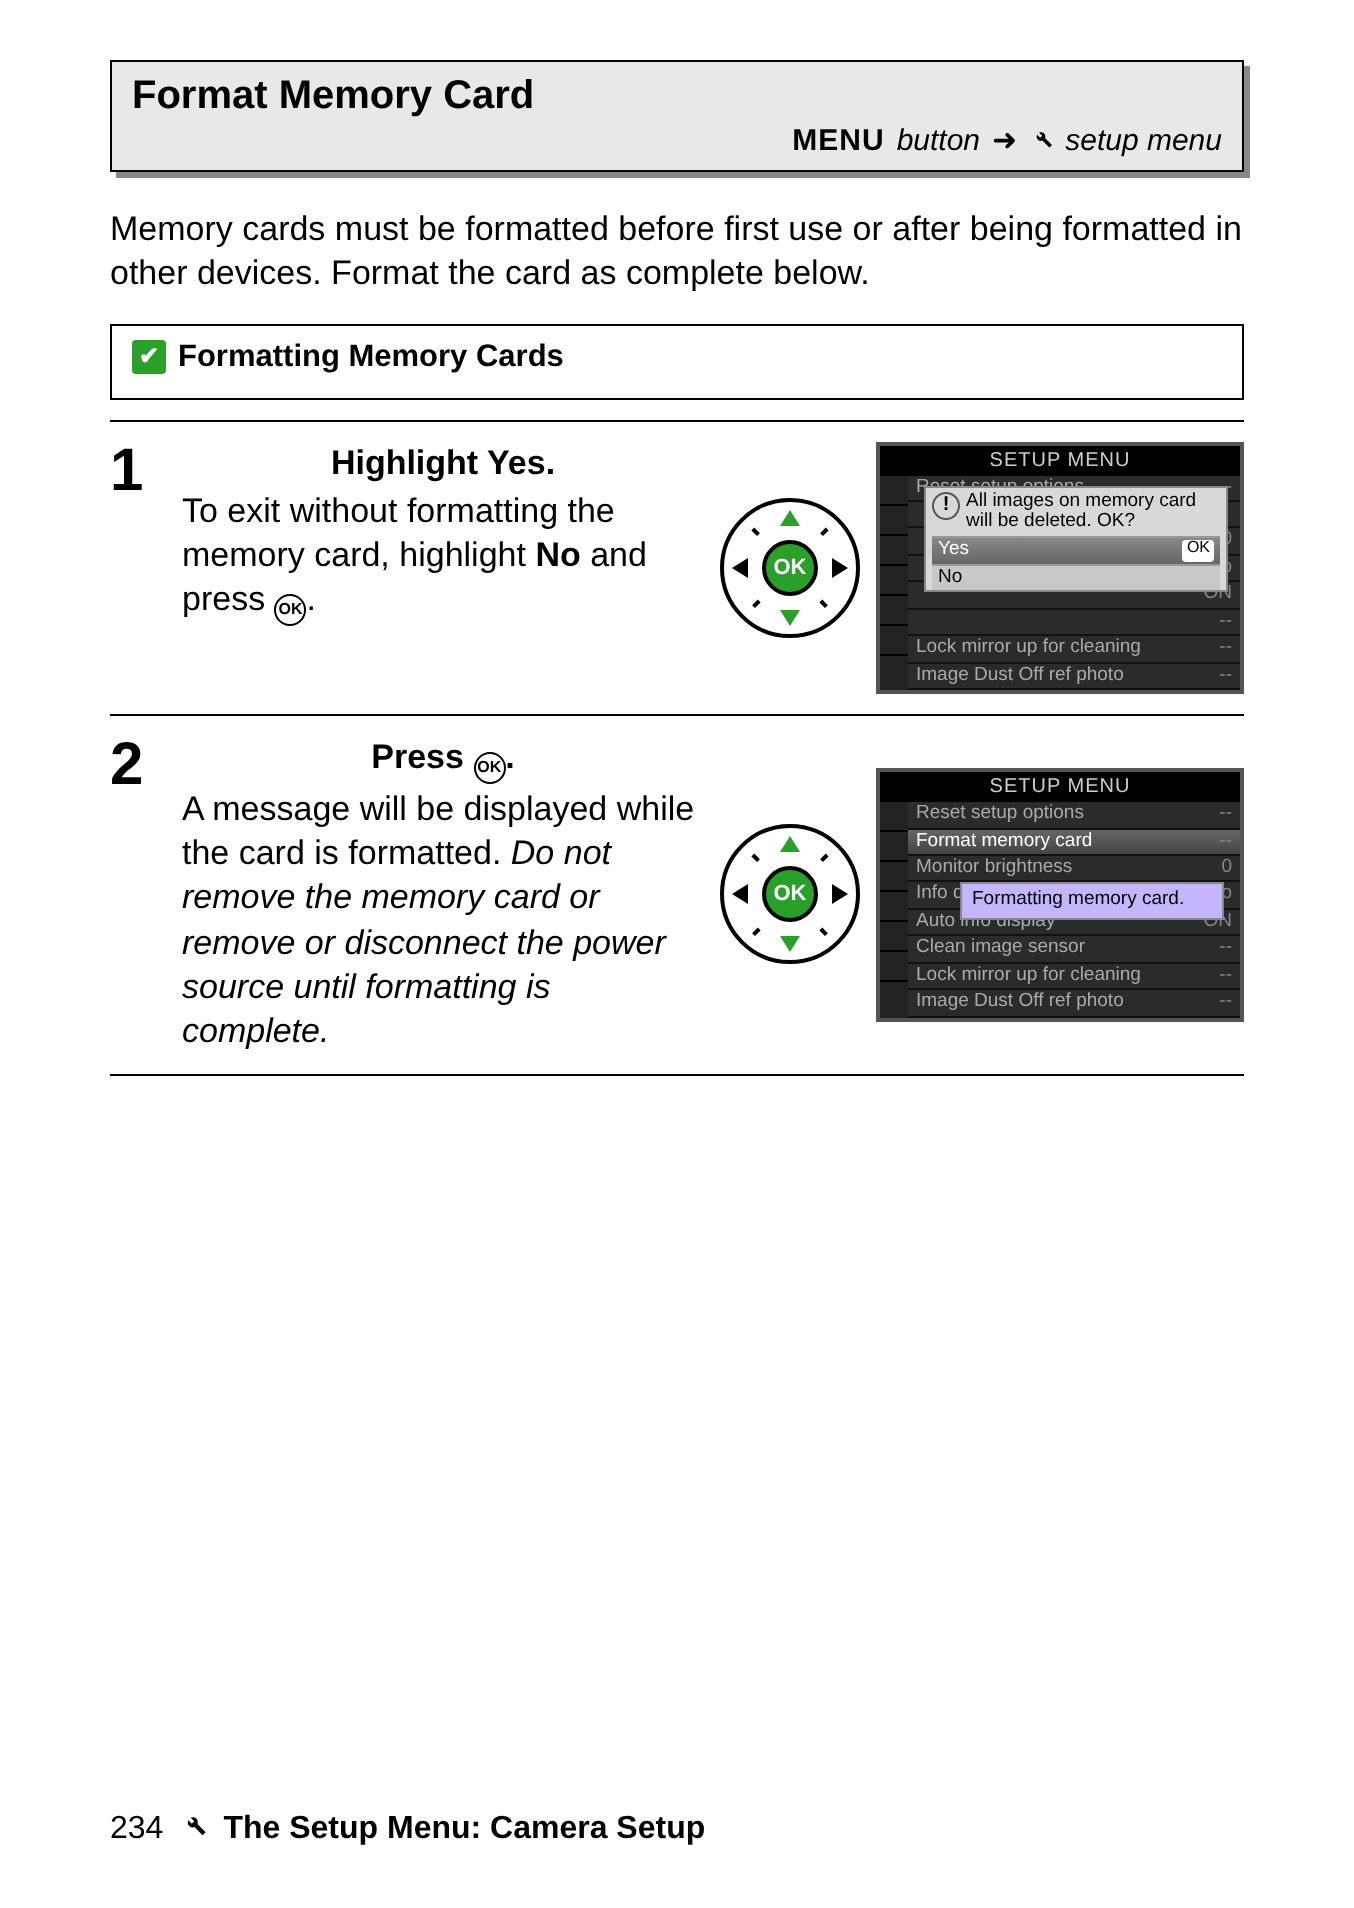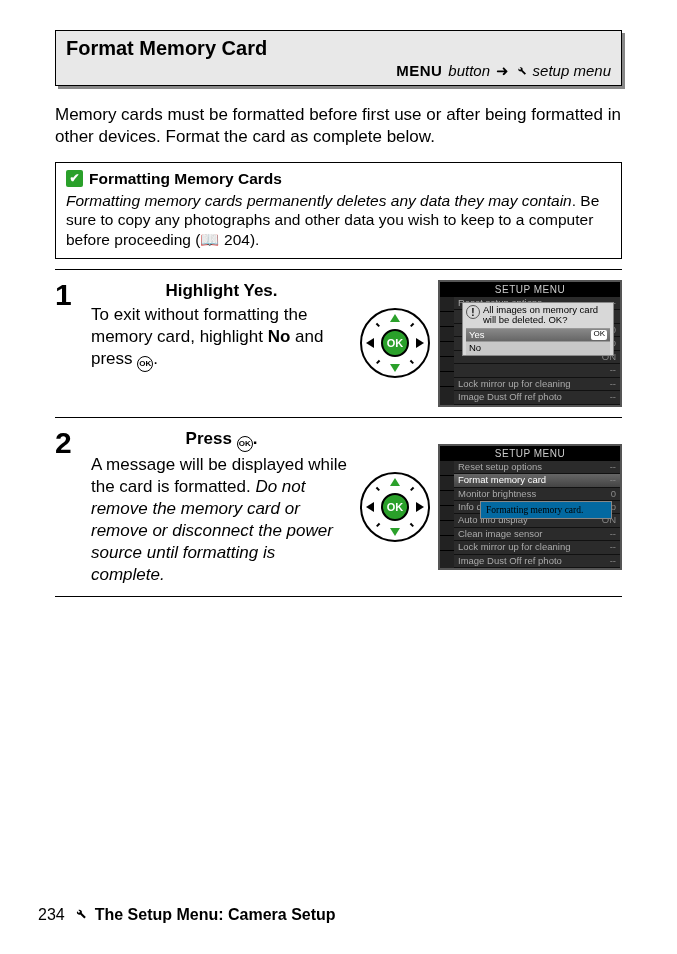--- a/index.html
+++ b/index.html
@@ -199,42 +199,41 @@
     font-size: 9.5px;
   }
   .lcd-dialog .opt.sel { background: linear-gradient(#888,#666); color: #fff; }
   .lcd-dialog .ok-tag {
     background: #fff; color: #000;
     font-size: 8px; padding: 0 2px; border-radius: 2px;
   }
   .lcd-popup {
     position: absolute;
     top: 55px; left: 40px; right: 8px;
-    background: #0369a1; color: #000;
+    background: #c4b5fd; color: #000;
     border: 1px solid #888;
     font-size: 9.5px;
     padding: 3px 5px;
-    font-family: Liberation Serif, serif;
   }
 
   .ok-inline {
     display: inline-flex;
     width: 16px; height: 16px;
     border: 1.5px solid #000;
     border-radius: 50%;
     font-size: 8px; font-weight: bold;
     align-items: center; justify-content: center;
     vertical-align: -2px;
   }
 
   
   .footer {
     position: absolute;
     bottom: 28px;
-    left: 38px;
+    left: 55px;
     right: 55px;
     font-size: 16px;
     display: flex;
     align-items: center;
     gap: 8px;
   }
   .footer .pg { font-weight: normal; }
   .footer .sect { font-weight: bold; }
 </style>
 </head>
@@ -254,23 +253,20 @@
     <span>setup menu</span>
   </div>
 </div>
 
 <p class="intro">Memory cards must be formatted before first use or after being formatted in other devices.  Format the card as complete below.</p>
 
 <div class="warn-box">
   <div class="warn-title-line">
     <span class="warn-badge">✔</span>
     <span class="warn-title">Formatting Memory Cards</span>
-  </div>
-  <div class="warn-body">
-    <span>Formatting memory cards permanently deletes any data they may contain</span><span class="plain">.  Be sure to copy any photographs and other data you wish to keep to a computer before proceeding (</span><span class="plain book-icon">📖</span><span class="plain"> 204).</span>
   </div>
 </div>
 
 <div class="steps">
 
   <div class="step">
     <div class="step-num">1</div>
     <div class="step-body">
       <div class="step-head">
         <span>Highlight </span><span>Yes</span><span>.</span>

